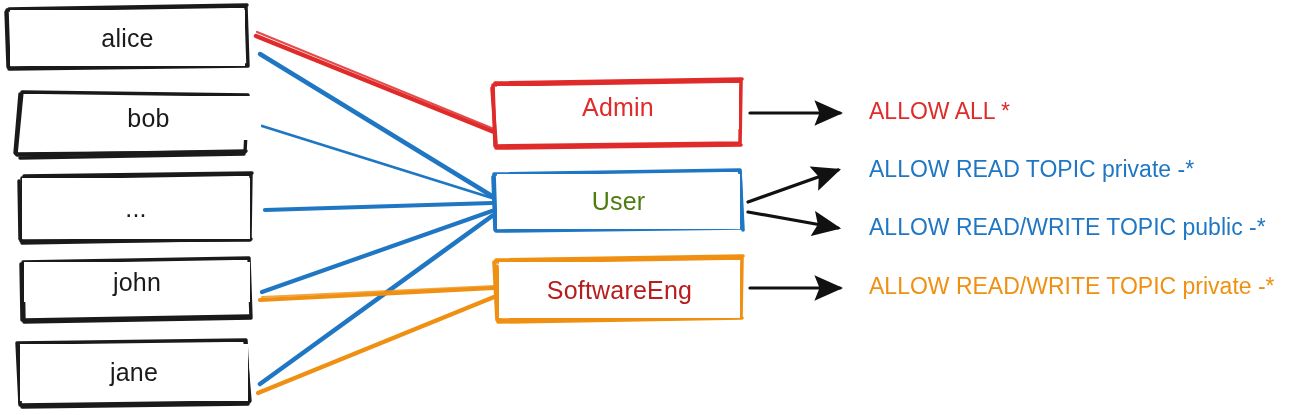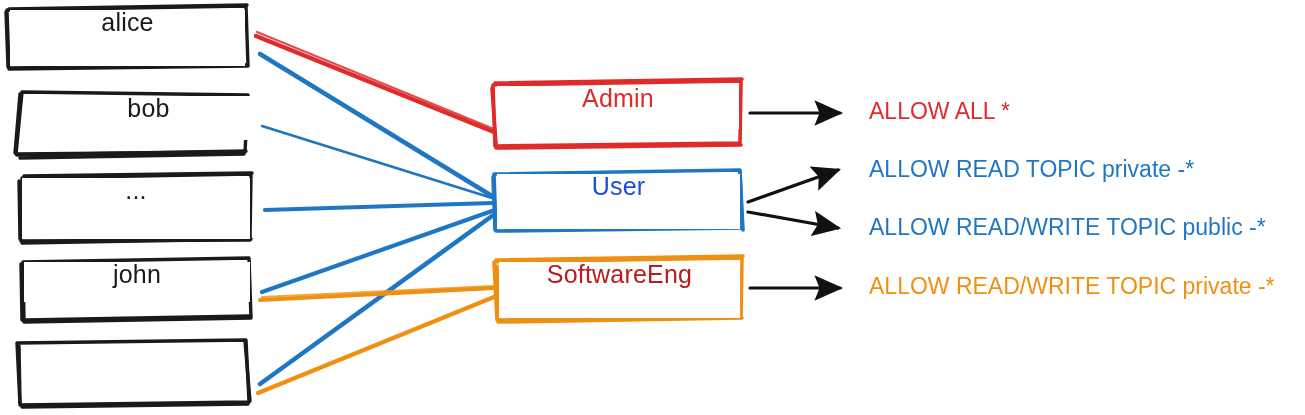--- a/index.html
+++ b/index.html
@@ -21,34 +21,35 @@
     position: absolute;
     left: 0;
     top: 0;
     width: 1305px;
     height: 415px;
   }
   .node {
     position: absolute;
     box-sizing: border-box;
     display: flex;
+    align-items: center;
     justify-content: center;
     background: #ffffff;
     z-index: 2;
   }
   .node-label {
     font-size: 25px;
     line-height: 1;
     letter-spacing: 0.2px;
     white-space: nowrap;
     user-select: none;
   }
   .user-node .node-label { color: #1a1a1a; }
   .role-admin .node-label { color: #e02b2b; }
-  .role-user .node-label { color: #1d4ed8; }
+  .role-user .node-label { color: #4d7c0f; }
   .role-eng .node-label { color: #b91c1c; }
 
   .perm {
     position: absolute;
     font-size: 23px;
     line-height: 1;
     white-space: nowrap;
     z-index: 2;
     user-select: none;
   }
@@ -139,20 +140,23 @@
   </div>
   <div class="node user-node" style="left:20px; top:96px; width:225px; height:44px;margin-left:16px;">
     <span class="node-label">bob</span>
   </div>
   <div class="node user-node" style="left:22px; top:178px; width:228px; height:61px;">
     <span class="node-label">...</span>
   </div>
   <div class="node user-node" style="left:24px; top:262px; width:226px; height:40px;">
     <span class="node-label">john</span>
   </div>
+  <div class="node user-node" style="left:20px; top:344px; width:228px; height:57px;">
+    <span class="node-label">jane</span>
+  </div>
 
   <div class="node role-admin" style="left:497px; top:86px; width:242px; height:43px;">
     <span class="node-label">Admin</span>
   </div>
   <div class="node role-user" style="left:497px; top:174px; width:243px; height:55px;">
     <span class="node-label">User</span>
   </div>
   <div class="node role-eng" style="left:499px; top:262px; width:241px; height:56px;">
     <span class="node-label">SoftwareEng</span>
   </div>

